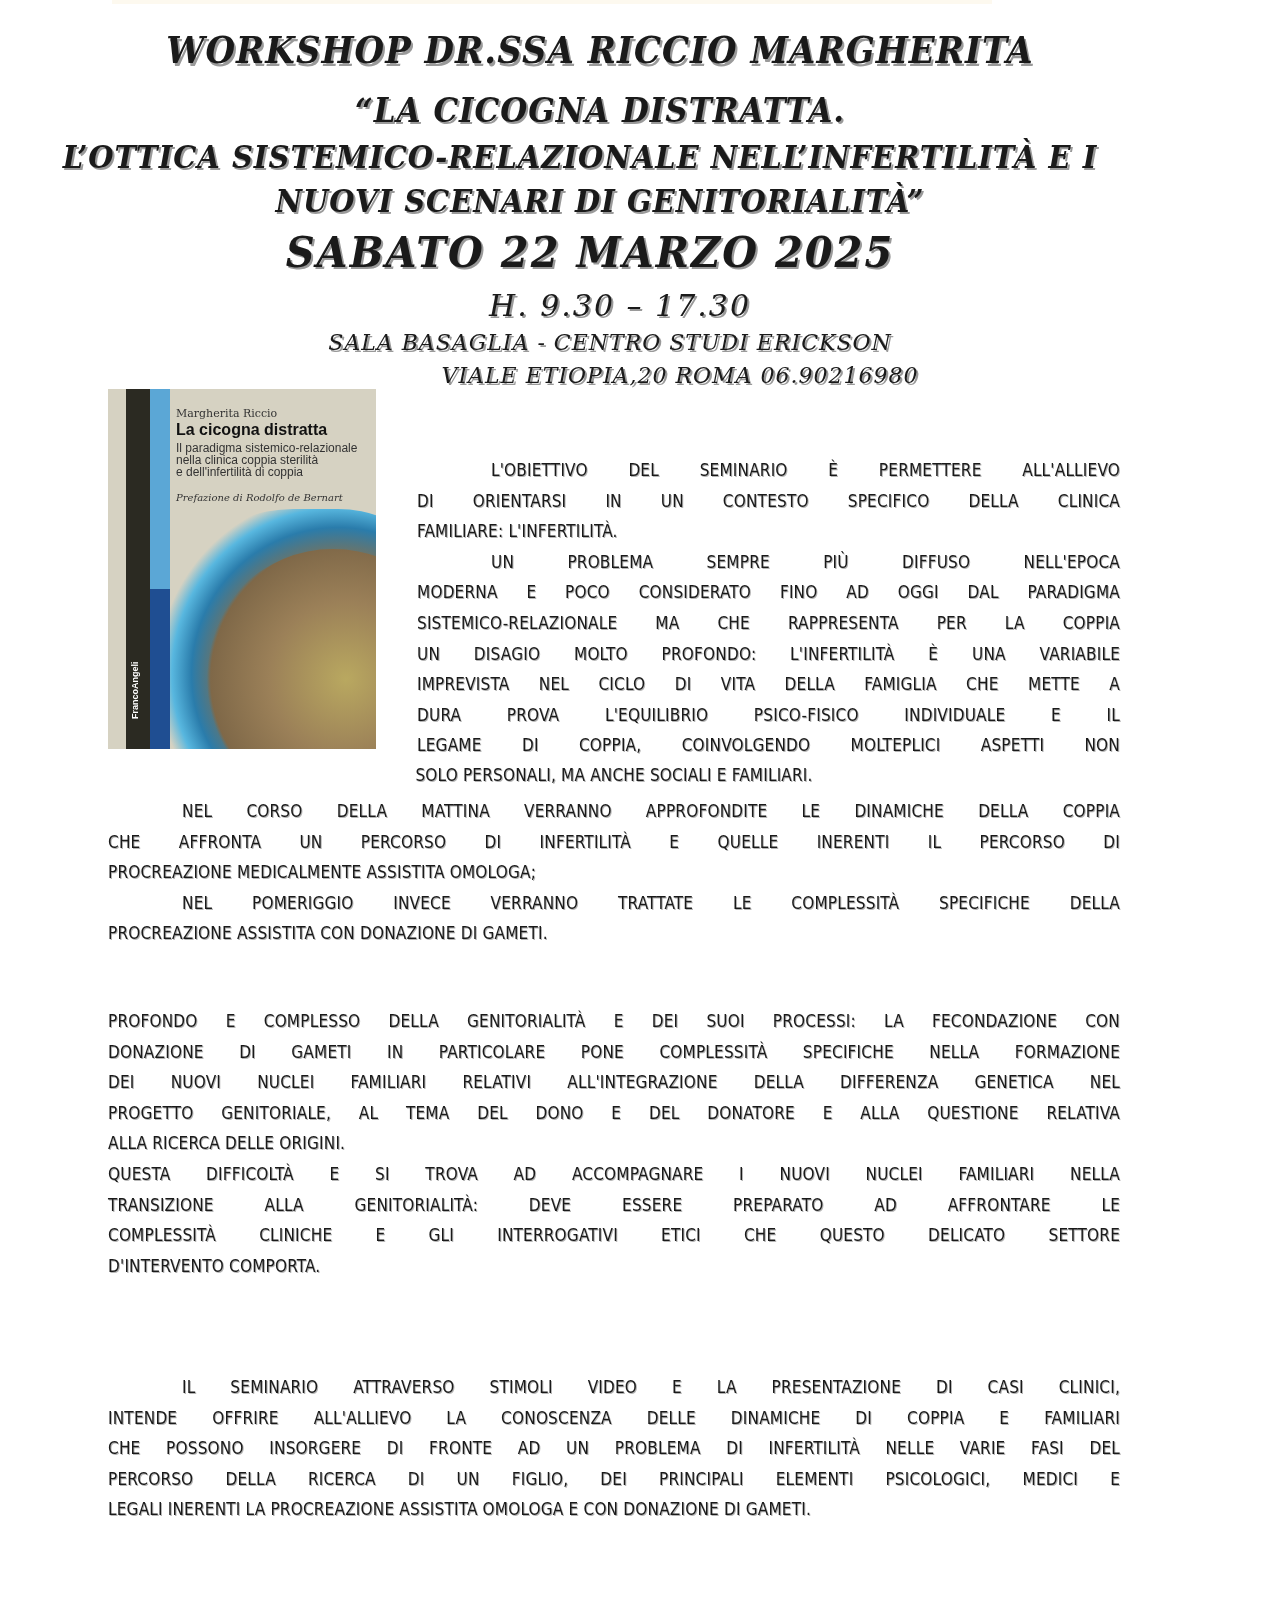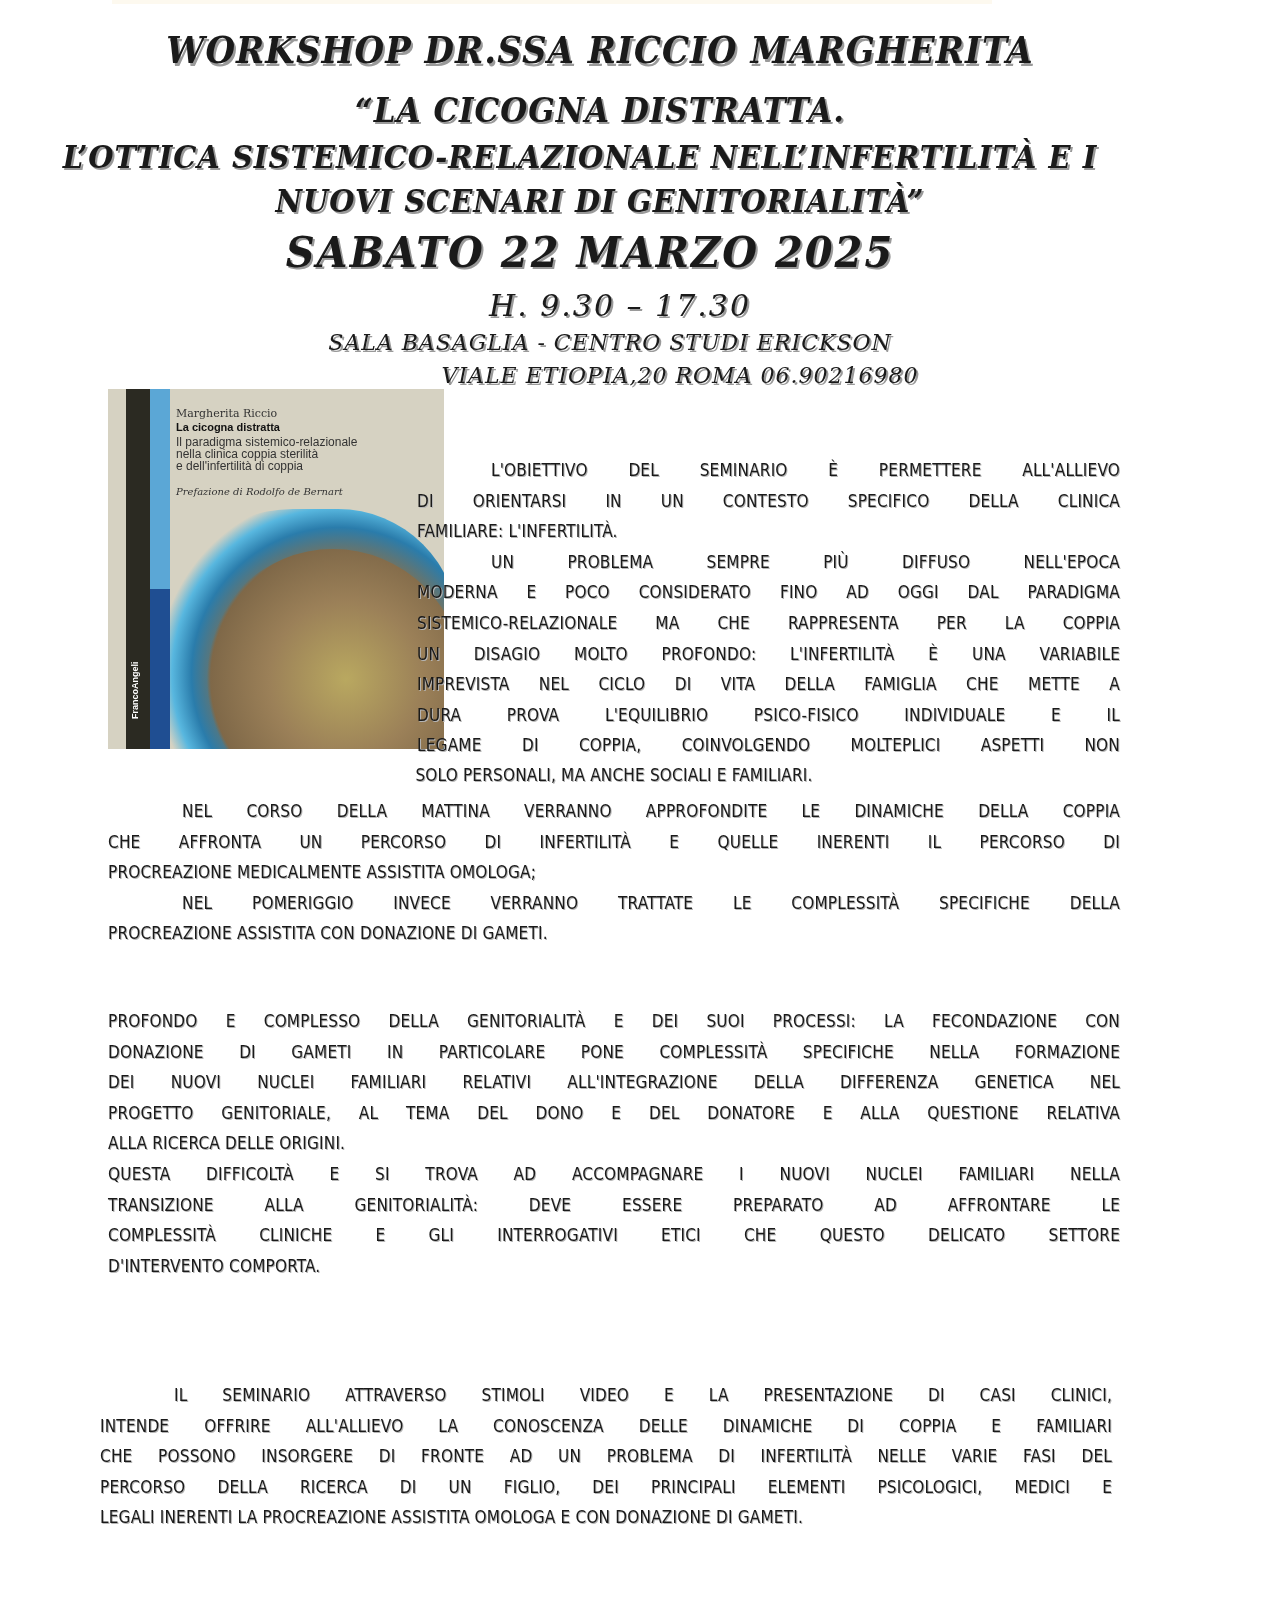--- a/index.html
+++ b/index.html
@@ -13,45 +13,45 @@
            text-shadow: 2px 2px 0 #9a9a9a; letter-spacing: 1px; white-space: nowrap; }
     .h-title { top: 30px; font-size: 34px; left: -40px; transform: scaleY(1.12); }
     .h-quote1 { top: 92px; font-size: 31px; left: -40px; transform: scaleY(1.1); }
     .h-quote2 { top: 140px; font-size: 29px; left: -60px; transform: scaleY(1.1); }
     .h-quote3 { top: 184px; font-size: 29px; left: -40px; transform: scaleY(1.1); }
     .h-date { top: 228px; font-size: 40px; left: -50px; letter-spacing: 2px; transform: scaleY(1.05); }
     .h-time { top: 288px; font-size: 30px; left: -20px; font-weight: normal; letter-spacing: 2px; text-transform: none; }
     .h-venue { top: 330px; font-size: 22px; left: -30px; font-weight: normal; letter-spacing: 1px; }
     .h-addr { top: 363px; font-size: 22px; left: 40px; font-weight: normal; letter-spacing: 1px; }
 
-    .book { position: absolute; left: 108px; top: 389px; width: 336px; height: 360px; background: #d6d2c2; overflow: hidden; }
+    .book { position: absolute; left: 108px; top: 389px; width: 268px; height: 360px; background: #d6d2c2; overflow: hidden; }
     .book .spine-dark { position: absolute; left: 18px; top: 0; width: 24px; height: 360px; background: #2b2a22; }
     .book .spine-blue { position: absolute; left: 42px; top: 0; width: 20px; height: 200px; background: #5ba7d6; }
     .book .spine-navy { position: absolute; left: 42px; top: 200px; width: 20px; height: 160px; background: #1f4e92; }
     .book .spine-text { position: absolute; left: 18px; top: 330px; width: 24px; height: 24px; color: #fff; font-family: "Liberation Sans", sans-serif;
                         font-weight: bold; font-size: 9px; transform-origin: left top; transform: rotate(-90deg) translate(0, 4px); white-space: nowrap; }
     .book .cover-text { position: absolute; left: 68px; top: 18px; width: 220px; }
     .book .author { font-family: "DejaVu Serif", serif; font-size: 11px; color: #333; }
-    .book .btitle { font-family: "Liberation Sans", sans-serif; font-weight: bold; font-size: 11px; color: #111; margin-top: 1px; }
+    .book .btitle { font-family: "Liberation Sans", sans-serif; font-weight: bold; font-size: 16px; color: #111; margin-top: 1px; }
     .book .bsub { font-family: "Liberation Sans", sans-serif; font-size: 12px; color: #333; line-height: 12px; margin-top: 3px; }
     .book .bpref { font-family: "DejaVu Serif", serif; font-style: italic; font-size: 10px; color: #333; margin-top: 14px; }
     .book .earth { position: absolute; left: 50px; top: 120px; width: 300px; height: 300px; border-radius: 45% 40% 0 0;
                    background: radial-gradient(circle at 60% 55%, #c9c04a 0%, #a88a55 25%, #8c7048 45%, #2a7cab 60%, #58b7df 68%, #d6d2c2 74%); }
     .book .earth2 { position: absolute; left: 95px; top: 160px; width: 260px; height: 260px; border-radius: 50%;
                     background: radial-gradient(circle at 55% 50%, #b9a860 0%, #9b8058 40%, #7f6848 70%, rgba(127,104,72,0) 72%); }
 
     .body-text { position: absolute; font-family: "DejaVu Sans Condensed", "DejaVu Sans", sans-serif; font-size: 17px;
                  line-height: 30.6px; color: #1a1a1a; text-transform: uppercase; text-shadow: 1px 1px 0 #b5b5b5;
                  text-align: justify; letter-spacing: 0.2px; }
     .body-text .ind { display: inline-block; width: 74px; }
     .p1 { left: 417px; top: 455px; width: 703px; }
     .p1b { left: 108px; top: 760px; width: 1012px; text-align: center; }
     .p2 { left: 108px; top: 796px; width: 1012px; }
     .p3 { left: 108px; top: 1006px; width: 1012px; }
-    .p4 { left: 100px; top: 1372px; width: 1012px; margin-top: 8px; }
+    .p4 { left: 108px; top: 1372px; width: 1012px; }
     .line { display: block; text-align: justify; text-align-last: justify; white-space: nowrap; }
     .line.last { text-align-last: left; }
   </style>
 </head>
 <body>
 
 <div class="top-strip"></div>
 
 <div class="hdr h-title">WORKSHOP   DR.SSA  RICCIO MARGHERITA</div>
 <div class="hdr h-quote1">“LA CICOGNA DISTRATTA.</div>

